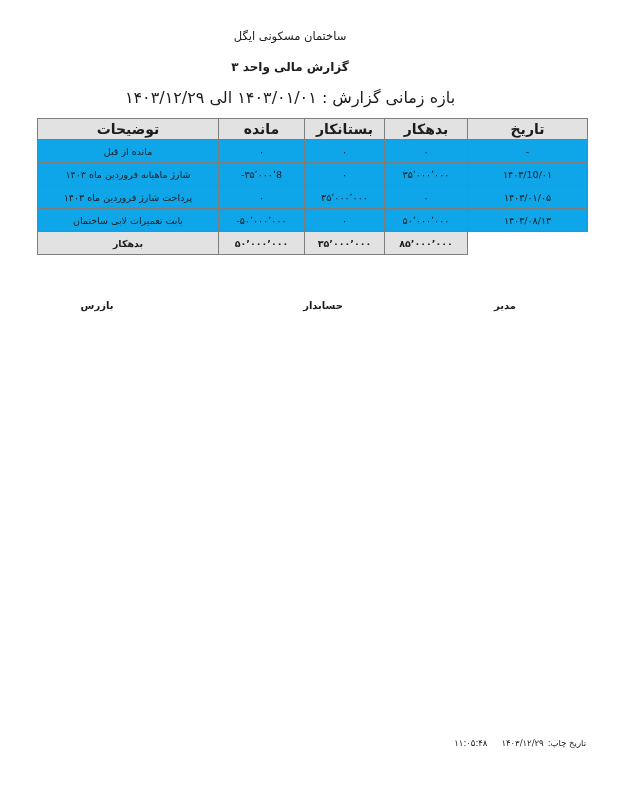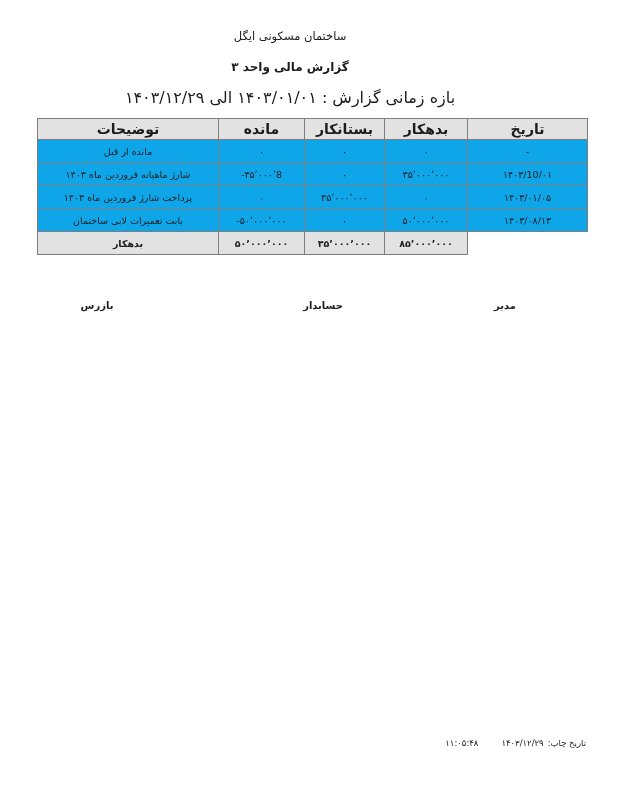--- a/index.html
+++ b/index.html
@@ -98,21 +98,21 @@
     position: absolute;
     top: 738px;
     right: 32px;
     font-size: 8.5px;
     display: flex;
     direction: rtl;
     align-items: center;
     gap: 4px;
     white-space: nowrap;
   }
-  .footer .time { margin-right: 19px; }
+  .footer .time { margin-right: 10px; }
 </style>
 </head>
 <body>
 
 <div class="hdr-line hdr-title">ساختمان مسکونی ایگل</div>
 <div class="hdr-line hdr-subtitle">گزارش مالی واحد ۳</div>
 <div class="hdr-line hdr-period">بازه زمانی گزارش : ۱۴۰۳/۰۱/۰۱ الی ۱۴۰۳/۱۲/۲۹</div>
 
 <table class="ledger">
   <colgroup>

